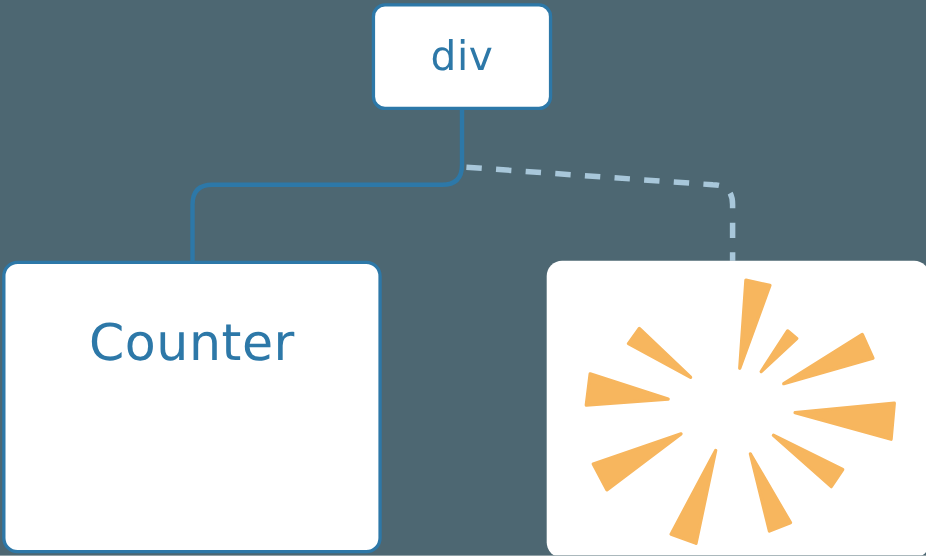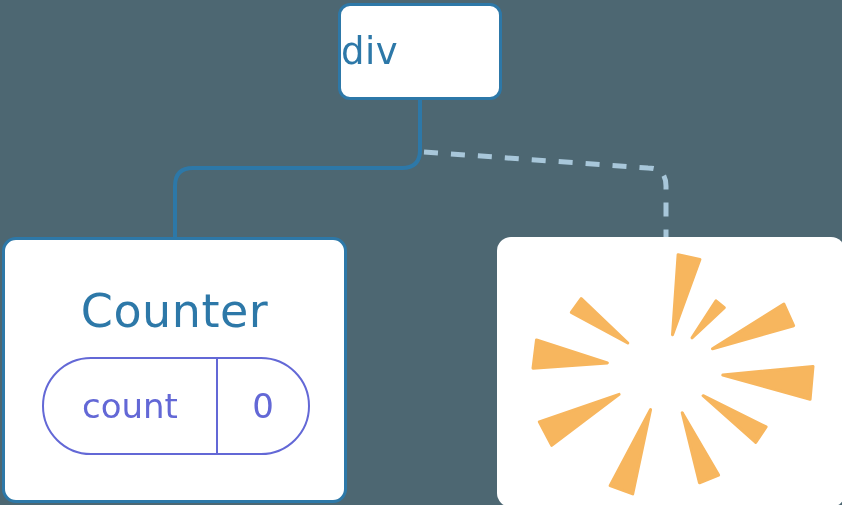--- a/index.html
+++ b/index.html
@@ -39,21 +39,21 @@
   }
 
   #node-div {
     left: 338px;
     top: 3px;
     width: 164px;
     height: 97px;
     border-radius: 12px;
     display: flex;
     align-items: center;
-    justify-content: flex-start;
+    justify-content: center;
   }
   #node-div .node-title {
     font-size: 37px;
     color: #2d78a8;
     letter-spacing: 0.5px;
     line-height: 1;
   }
 
   #node-counter {
     left: 2px;
@@ -135,28 +135,20 @@
   </svg>
 
   <div class="node bordered" id="node-div" style="border-color: rgb(45, 120, 168);">
     <div class="node-title" style="color: rgb(45, 120, 168);">div</div>
   </div>
 
   <div class="node bordered" id="node-counter" style="border-color: rgb(45, 120, 168);">
     <div class="node-title" style="color: rgb(45, 120, 168);">Counter</div>
   </div>
 
-  <div class="state-pill" style="border-color: rgb(99, 104, 214);">
-    <div class="state-key" style="border-right-color: rgb(99, 104, 214);">
-      <span style="color: rgb(99, 104, 214);">count</span>
-    </div>
-    <div class="state-val">
-      <span style="color: rgb(99, 104, 214);">0</span>
-    </div>
-  </div>
 
   <div class="node" id="node-burst">
     <svg id="burst-svg" viewBox="0 0 348 270" xmlns="http://www.w3.org/2000/svg">
         <polygon points="175.5,97.8 181.1,17.7 202.9,22.4" fill="#f7b65e" stroke="#f7b65e" stroke-width="3" stroke-linejoin="round"></polygon>
         <polygon points="195.0,100.8 219.0,63.8 227.3,70.7" fill="#f7b65e" stroke="#f7b65e" stroke-width="3" stroke-linejoin="round"></polygon>
         <polygon points="215.5,111.8 286.9,67.1 296.6,88.7" fill="#f7b65e" stroke="#f7b65e" stroke-width="3" stroke-linejoin="round"></polygon>
         <polygon points="225.8,138.1 316.0,129.4 313.1,162.3" fill="#f7b65e" stroke="#f7b65e" stroke-width="3" stroke-linejoin="round"></polygon>
         <polygon points="206.1,158.7 269.1,189.9 258.7,205.4" fill="#f7b65e" stroke="#f7b65e" stroke-width="3" stroke-linejoin="round"></polygon>
         <polygon points="185.2,175.7 221.6,238.1 202.5,245.8" fill="#f7b65e" stroke="#f7b65e" stroke-width="3" stroke-linejoin="round"></polygon>
         <polygon points="153.6,172.5 135.7,256.9 113.1,248.6" fill="#f7b65e" stroke="#f7b65e" stroke-width="3" stroke-linejoin="round"></polygon>

